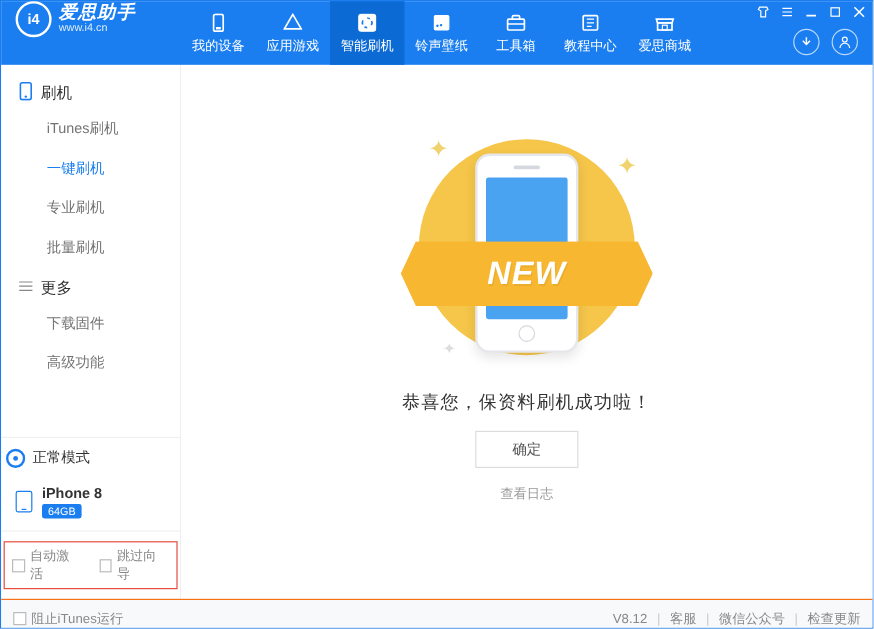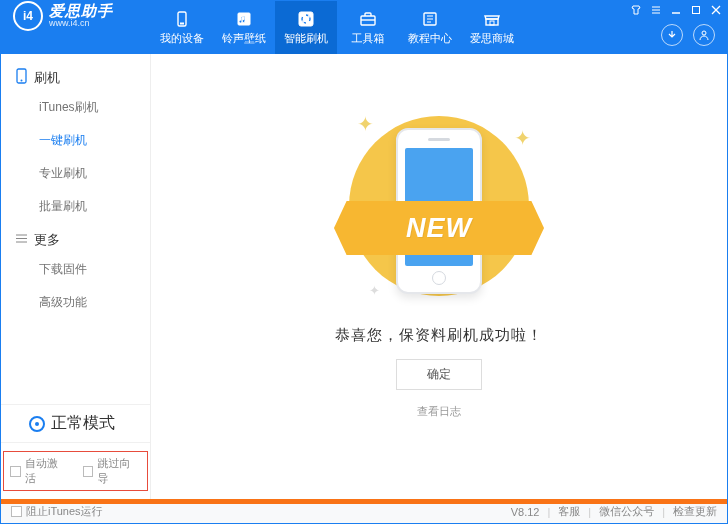--- a/index.html
+++ b/index.html
@@ -23,21 +23,21 @@
   .circ-icon { width: 22px; height: 22px; border: 1.5px solid rgba(255,255,255,.7); border-radius: 50%; display: flex; align-items: center; justify-content: center; }
 
   
   .body { flex: 1; display: flex; background: #fff; min-height: 0; }
   .sidebar { width: 150px; border-right: 1px solid #eee; display: flex; flex-direction: column; }
   .side-scroll { flex: 1; overflow: auto; padding-top: 6px; }
   .side-group { padding: 8px 14px 4px 14px; color: #333; font-size: 13px; display: flex; align-items: center; gap: 6px; }
   .side-items { display: flex; flex-direction: column; }
   .side-item { padding: 8px 0 8px 38px; font-size: 12px; color: #737373; cursor: pointer; }
   .side-item.active { color: #1a7ef0; }
-  .side-bottom { border-top: 1px solid #f0f0f0; padding: 8px 28px; display: flex; align-items: center; gap: 6px; font-size: 16px; }
+  .side-bottom { border-top: 1px solid #f0f0f0; padding: 8px 4px; display: flex; align-items: center; gap: 6px; font-size: 12px; }
   .mode-icon { width: 16px; height: 16px; border: 2px solid #1a7ef0; border-radius: 50%; position: relative; }
   .mode-icon::after { content: ""; width: 4px; height: 4px; background: #1a7ef0; border-radius: 50%; position: absolute; top: 4px; left: 4px; }
   .device { padding: 6px 12px 10px 12px; display: flex; align-items: center; gap: 8px; font-size: 12px; }
   .device-icon { width: 14px; height: 18px; border: 1.5px solid #1a7ef0; border-radius: 2px; position: relative; }
   .device-icon::after { content: ""; position: absolute; bottom: 1px; left: 50%; transform: translateX(-50%); width: 4px; height: 1.5px; background: #1a7ef0; }
   .device-info { display: flex; flex-direction: column; gap: 2px; }
   .device-name { font-weight: 600; color: #333; }
   .capacity { display: inline-block; background: #1a7ef0; color: #fff; font-size: 9px; padding: 1px 5px; border-radius: 2px; width: fit-content; }
   .checkbox-row { border-top: 1px solid #f0f0f0; padding: 8px 2px 8px 2px; display: flex; gap: 14px; font-size: 11px; color: #888; }
   .highlight-box { border: 1.5px solid #e74c3c; padding: 4px 6px; display: flex; gap: 14px; width: 100%; }
@@ -57,21 +57,21 @@
   .sparkle { position: absolute; color: #f0d36e; font-size: 20px; }
   .sp1 { top: -4px; left: 8px; }
   .sp2 { top: 10px; right: -2px; }
   .sp3 { bottom: -2px; left: 20px; font-size: 13px; color: #ddd; }
 
   .success-text { margin-top: 20px; font-size: 15px; color: #333; letter-spacing: 1px; }
   .ok-btn { margin-top: 14px; padding: 6px 30px; border: 1px solid #ddd; background: #fff; font-size: 12px; color: #555; cursor: pointer; }
   .log-link { margin-top: 14px; font-size: 11px; color: #999; cursor: pointer; }
 
   
-  .statusbar { height: 24px; border-top: 5px solid #f97316; background: #f8f9fa; display: flex; align-items: flex-start; font-size: 11px; color: #888; padding: 0 10px; justify-content: space-between; }
+  .statusbar { height: 24px; border-top: 1px solid #f97316; background: #f8f9fa; display: flex; align-items: flex-end; font-size: 11px; color: #888; padding: 0 10px; justify-content: space-between; }
   .status-left { display: flex; align-items: center; gap: 4px; }
   .status-right { display: flex; gap: 8px; align-items: center; }
   .status-right span.sep { color: #ccc; }
 </style>
 </head>
 <body>
 
 <div class="app">
 
   <div class="header">
@@ -88,35 +88,43 @@
             <svg width="16" height="16" viewBox="0 0 16 16">
               <rect x="4" y="1" width="8" height="14" rx="1.5" fill="none" stroke="#fff" stroke-width="1.4"></rect>
               <rect x="6.5" y="12" width="3" height="1" fill="#fff"></rect>
             </svg>
           </span>
         <span>我的设备</span>
       </div>
       <div class="nav-item">
         <span class="nav-icon">
             <svg width="16" height="16" viewBox="0 0 16 16">
-              <rect x="2" y="2" width="12" height="12" rx="1" fill="#fff"></rect>
-              <path d="M9 5v5a1.5 1.5 0 11-1-1.4V6l-2 .5v4a1.5 1.5 0 11-1-1.4V5.5z" fill="#1a7ef0"></path>
-            </svg>
-          </span>
-        <span>铃声壁纸</span>
+              <path d="M8 1 L15 13 H1 Z" fill="none" stroke="#fff" stroke-width="1.4"></path>
+            </svg>
+          </span>
+        <span>应用游戏</span>
       </div>
       <div class="nav-item active">
         <span class="nav-icon">
             <svg width="16" height="16" viewBox="0 0 16 16">
               <rect x="1" y="1" width="14" height="14" rx="2" fill="#fff"></rect>
               <path d="M8 4a4 4 0 013.5 6M8 12a4 4 0 01-3.5-6" stroke="#1a7ef0" stroke-width="1.4" fill="none"></path>
               <path d="M11 4l1 2-2 .3zM5 12l-1-2 2-.3z" fill="#1a7ef0"></path>
             </svg>
           </span>
         <span>智能刷机</span>
+      </div>
+      <div class="nav-item">
+        <span class="nav-icon">
+            <svg width="16" height="16" viewBox="0 0 16 16">
+              <rect x="2" y="2" width="12" height="12" rx="1" fill="#fff"></rect>
+              <path d="M9 5v5a1.5 1.5 0 11-1-1.4V6l-2 .5v4a1.5 1.5 0 11-1-1.4V5.5z" fill="#1a7ef0"></path>
+            </svg>
+          </span>
+        <span>铃声壁纸</span>
       </div>
       <div class="nav-item">
         <span class="nav-icon">
             <svg width="18" height="16" viewBox="0 0 18 16">
               <rect x="2" y="5" width="14" height="9" rx="1" fill="none" stroke="#fff" stroke-width="1.4"></rect>
               <path d="M6 5V3a1 1 0 011-1h4a1 1 0 011 1v2" fill="none" stroke="#fff" stroke-width="1.4"></path>
               <line x1="2" y1="9" x2="16" y2="9" stroke="#fff" stroke-width="1.4"></line>
             </svg>
           </span>
         <span>工具箱</span>
@@ -207,20 +215,27 @@
         <div class="side-items">
           <div class="side-item">下载固件</div>
           <div class="side-item">高级功能</div>
         </div>
       </div>
 
       <div class="side-bottom">
         <span class="mode-icon"></span>
         <span>正常模式</span>
       </div>
+      <div class="device">
+        <span class="device-icon"></span>
+        <div class="device-info">
+          <span class="device-name">iPhone 8</span>
+          <span class="capacity">64GB</span>
+        </div>
+      </div>
       <div class="checkbox-row">
         <div class="highlight-box">
           <label class="cb">
             <span class="cb-box"></span>
             <span>自动激活</span>
           </label>
           <label class="cb">
             <span class="cb-box"></span>
             <span>跳过向导</span>
           </label>

